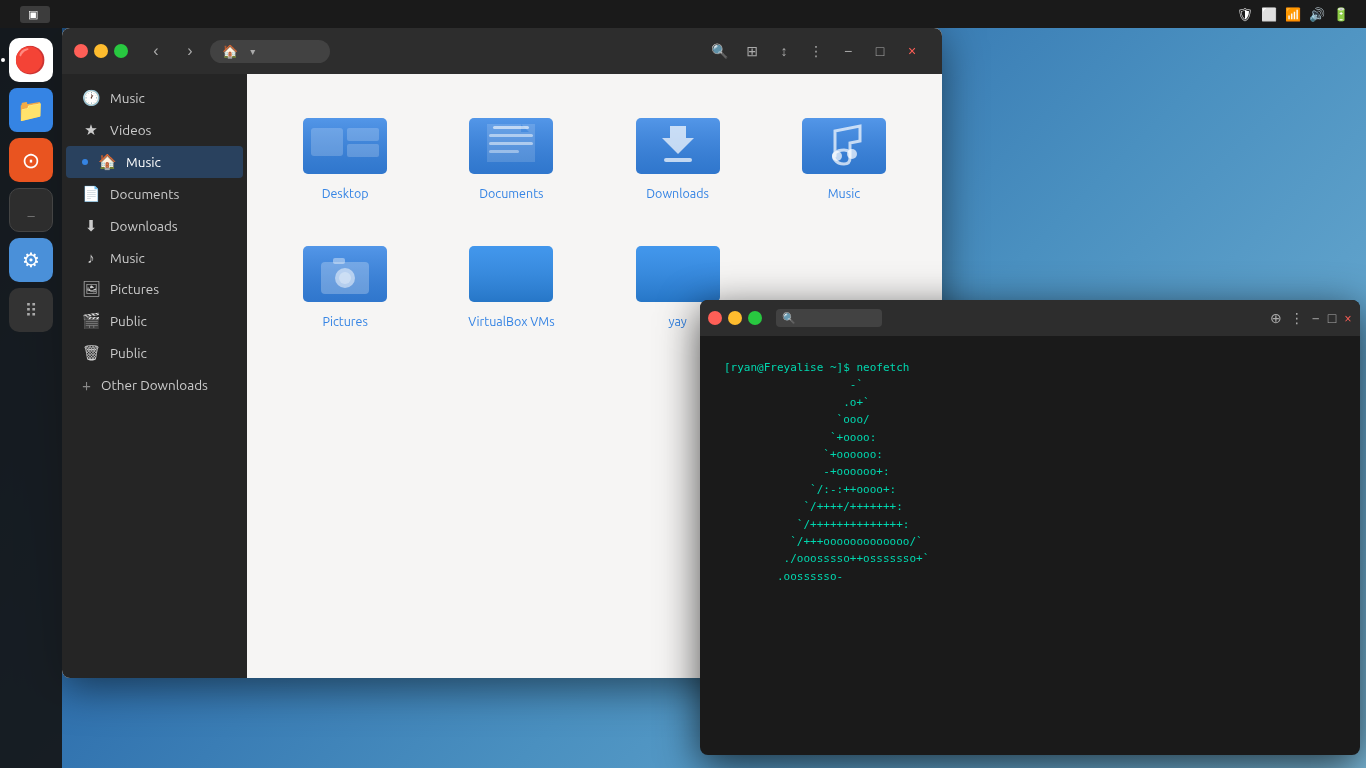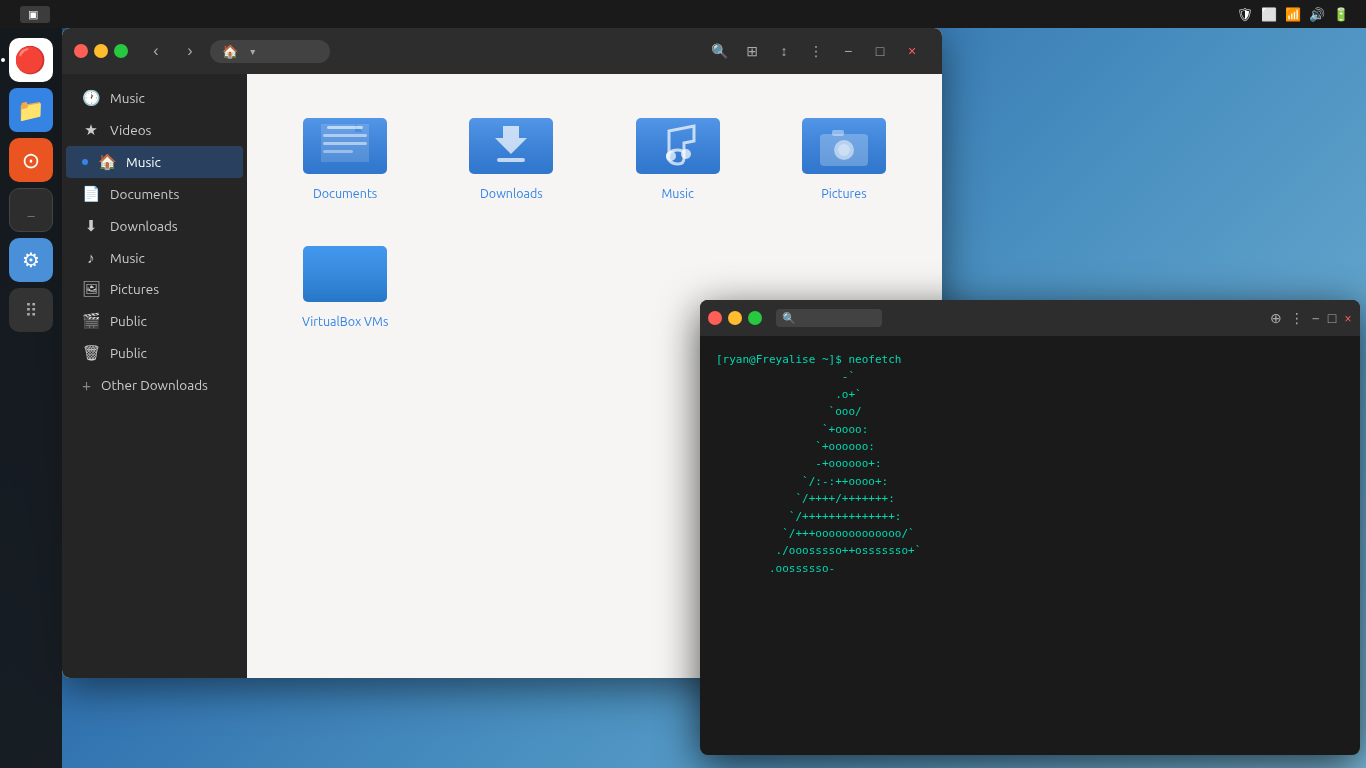--- a/index.html
+++ b/index.html
@@ -270,21 +270,21 @@
       flex: 1;
       text-align: center;
       color: #ccc;
       font-size: 13px;
     }
     .term-icons { display: flex; gap: 8px; align-items: center; }
     .term-icon { color: #aaa; font-size: 14px; cursor: pointer; }
     .term-body {
       flex: 1;
       overflow-y: auto;
-      padding: 16px;
+      padding: 24px;
       font-family: 'Courier New', monospace;
       font-size: 12px;
       line-height: 1.45;
       display: flex;
       gap: 0;
     }
     .term-left {
       width: 280px;
       color: #00d7af;
       white-space: pre;
@@ -407,20 +407,38 @@
       </div>
       <div class="sidebar-item">
         <span class="si-plus">+</span>
         <span>Other Downloads</span>
       </div>
     </div>
 
     <div class="fm-content">
       <div class="folder-grid">
 
+        <div class="folder-item">
+          <div class="folder-icon">
+            <svg viewBox="0 0 88 72">
+              <rect x="2" y="12" width="84" height="56" rx="5" fill="#3584e4"></rect>
+              <rect x="2" y="12" width="84" height="56" rx="5" fill="url(#fg1)"></rect>
+              <rect x="10" y="22" width="32" height="28" rx="3" fill="rgba(255,255,255,0.2)"></rect>
+              <rect x="46" y="22" width="32" height="13" rx="2" fill="rgba(255,255,255,0.2)"></rect>
+              <rect x="46" y="38" width="32" height="13" rx="2" fill="rgba(255,255,255,0.2)"></rect>
+              <defs>
+                <linearGradient id="fg1" x1="0" y1="0" x2="0" y2="1">
+                  <stop offset="0" stop-color="rgba(255,255,255,0.15)"></stop>
+                  <stop offset="1" stop-color="rgba(0,0,0,0.1)"></stop>
+                </linearGradient>
+              </defs>
+            </svg>
+          </div>
+          <span class="folder-label">Desktop</span>
+        </div>
 
         <div class="folder-item">
           <div class="folder-icon">
             <svg viewBox="0 0 88 72">
               <rect x="2" y="12" width="84" height="56" rx="5" fill="#3584e4"></rect>
               <rect x="2" y="12" width="84" height="56" rx="5" fill="url(#fg2)"></rect>
 
               <rect x="26" y="20" width="36" height="3" rx="1.5" fill="rgba(255,255,255,0.6)"></rect>
               <rect x="22" y="28" width="44" height="3" rx="1.5" fill="rgba(255,255,255,0.5)"></rect>
               <rect x="22" y="36" width="44" height="3" rx="1.5" fill="rgba(255,255,255,0.5)"></rect>
@@ -509,20 +527,35 @@
                 <linearGradient id="fg7" x1="0" y1="0" x2="0" y2="1">
                   <stop offset="0" stop-color="rgba(255,255,255,0.1)"></stop>
                   <stop offset="1" stop-color="rgba(0,0,0,0.15)"></stop>
                 </linearGradient>
               </defs>
             </svg>
           </div>
           <span class="folder-label">VirtualBox VMs</span>
         </div>
 
+        <div class="folder-item">
+          <div class="folder-icon">
+            <svg viewBox="0 0 88 72">
+              <rect x="2" y="12" width="84" height="56" rx="5" fill="#2d8bea"></rect>
+              <rect x="2" y="12" width="84" height="56" rx="5" fill="url(#fg8)"></rect>
+              <defs>
+                <linearGradient id="fg8" x1="0" y1="0" x2="0" y2="1">
+                  <stop offset="0" stop-color="rgba(255,255,255,0.1)"></stop>
+                  <stop offset="1" stop-color="rgba(0,0,0,0.15)"></stop>
+                </linearGradient>
+              </defs>
+            </svg>
+          </div>
+          <span class="folder-label">yay</span>
+        </div>
       </div>
     </div>
   </div>
 </div>
 
 <div class="terminal-window">
   <div class="term-titlebar">
     <button class="term-close"></button>
     <button class="term-min"></button>
     <button class="term-max"></button>

